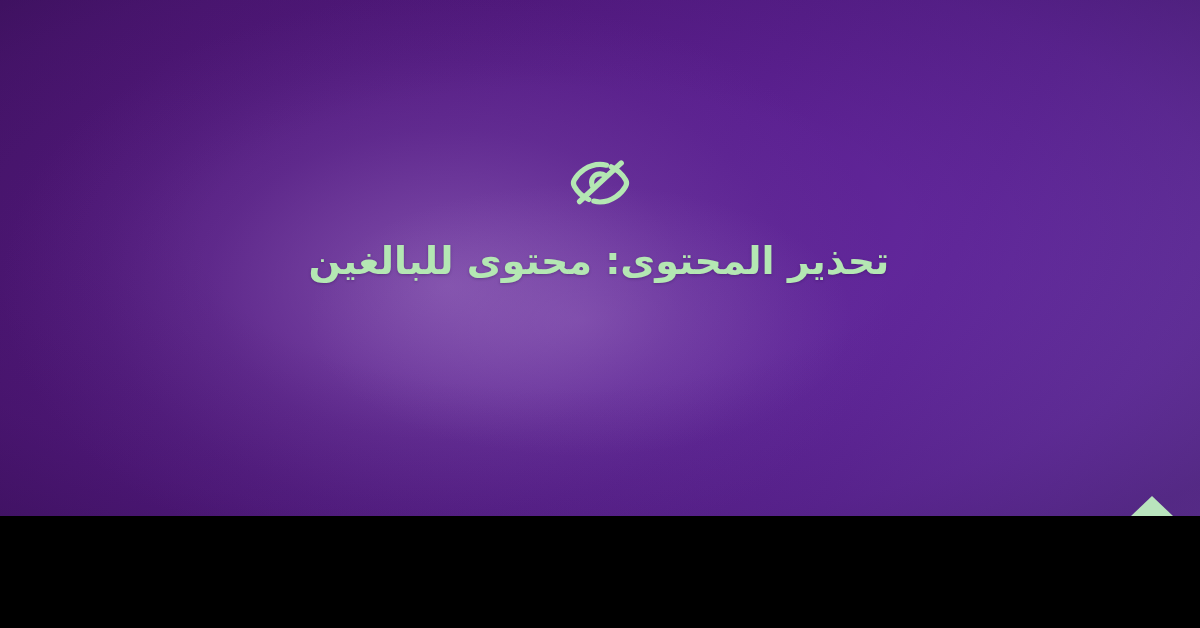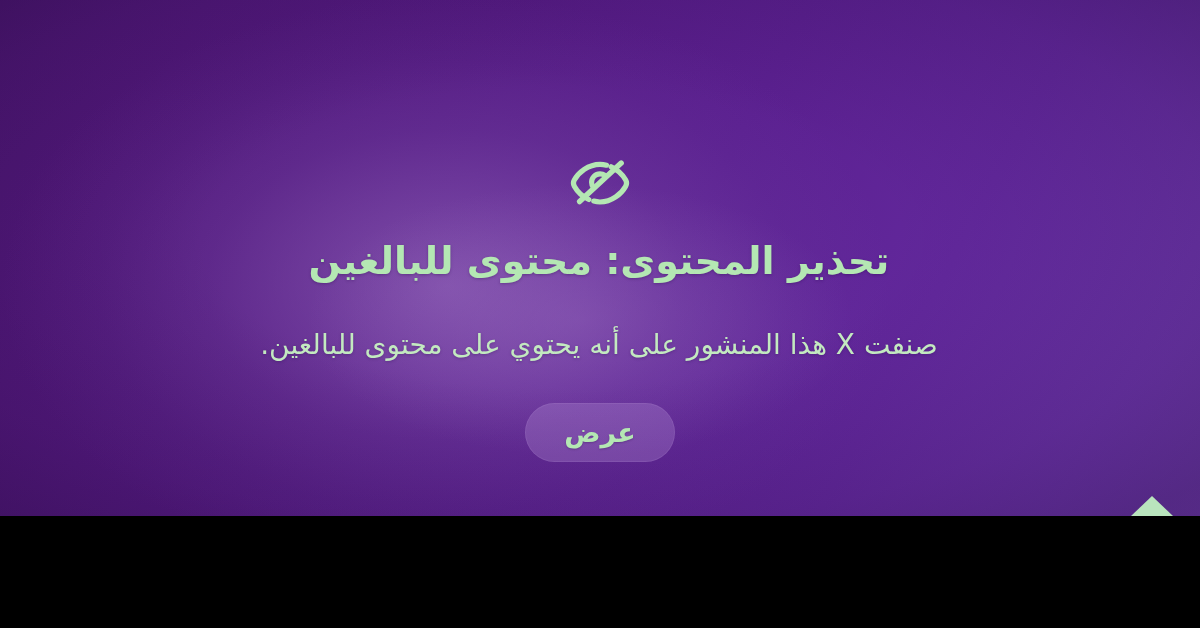--- a/index.html
+++ b/index.html
@@ -211,25 +211,21 @@
         <path d="M27.3 35.3C26.2 33.9 25.6 32.1 25.6 30.2
                  C25.6 25.6 29.4 21.8 34 21.8
                  C35.9 21.8 37.6 22.4 39.0 23.4" stroke="#b4e7b3" stroke-width="5.2" stroke-linecap="round" stroke-linejoin="round"></path>
 
         <path d="M13.6 49.6L55.2 11.0" stroke="#b4e7b3" stroke-width="5.4" stroke-linecap="round"></path>
       </svg>
     </div>
 
     <h1 class="headline">تحذير المحتوى: محتوى للبالغين</h1>
 
-    <p class="subtitle">صنفت X هذا المنشور على أنه يحتوي على محتوى للبالغين.</p>
-
-    <div class="button-row">
-      <button class="view-button" type="button">عرض</button>
-    </div>
+
 
   </div>
 
   <div class="bottom-marker">
     <svg viewBox="0 0 42 20" fill="none" aria-hidden="true">
       <path d="M21 0 L42 20 L0 20 Z" fill="#b9e4bd"></path>
     </svg>
   </div>
 
 </div>

